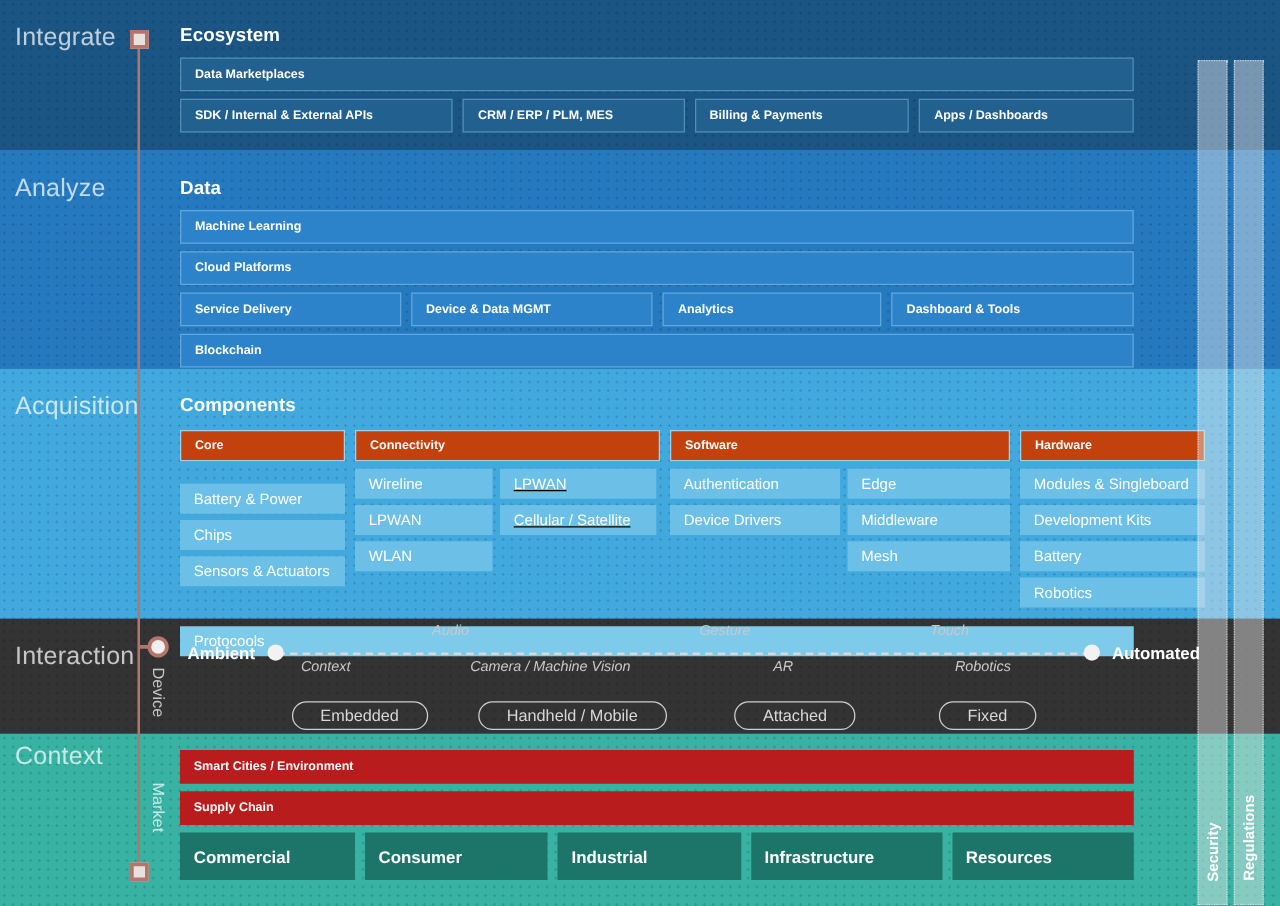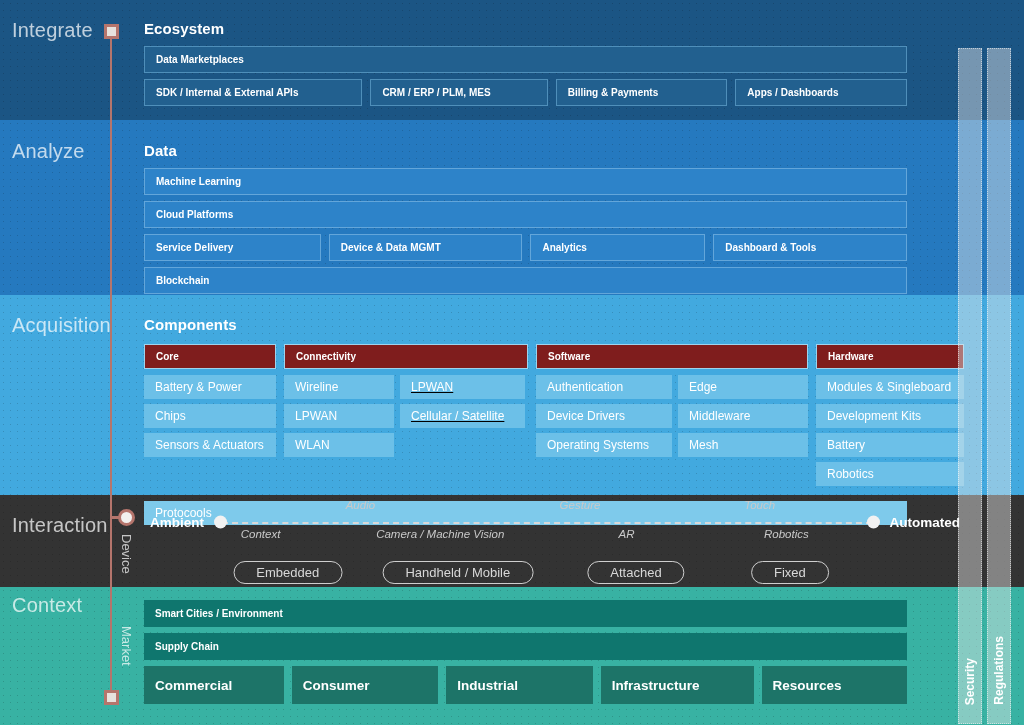--- a/index.html
+++ b/index.html
@@ -85,55 +85,55 @@
     height: 27px;
   }
   
   .b-ana {
     background: #2d83c9;
     border: 1px solid #63a6da;
     height: 27px;
   }
   
   .b-acq-head {
-    background: #7f1d1d;
+    background: #c2410c;
     border: 1px solid #9ed3ee;
     height: 25px;
   }
   .b-acq-sub {
     background: #6cc0e8;
     border: none; height: 24px;
     font-weight: 400; font-size: 12px;
     color: #ffffff;
   }
   .b-acq-wide {
     background: #7ecaeb;
     border: none; height: 24px;
     font-weight: 400; font-size: 12px;
   }
   
   .b-ctx {
-    background: #0f766e;
+    background: #b91c1c;
     border: none; height: 27px;
   }
   .b-ctx-big {
     background: #1d7468;
     border: none; height: 38px;
     font-size: 13.5px;
   }
 
   
   .acq-grid { display: flex; gap: 8px; }
   .acq-col-core { width: 132px; }
   .acq-col-conn { width: 244px; }
   .acq-col-soft { width: 272px; }
   .acq-col-hard { width: 148px; }
   .acq-col .subs { display: flex; gap: 6px; }
   .subcol { display: flex; flex-direction: column; gap: 5px; }
-  .w132 { width: 132px; }
+  .w132 { width: 132px; margin-top: 12px; }
   .w110 { width: 110px; }
   .w125 { width: 125px; text-decoration: underline; }
 
   
   .inter-wrap {
     position: absolute; left: 150px; top: 505px;
     width: 810px; height: 80px;
   }
   .scale-row {
     position: relative; height: 34px;
@@ -281,21 +281,20 @@
           </div>
         </div>
       </div>
 
       <div class="acq-col acq-col-soft">
         <div class="box b-acq-head" style="width:272px;margin-bottom:6px">Software</div>
         <div class="subs">
           <div class="subcol" style="width:136px">
             <div class="box b-acq-sub">Authentication</div>
             <div class="box b-acq-sub">Device Drivers</div>
-            <div class="box b-acq-sub">Operating Systems</div>
           </div>
           <div class="subcol" style="width:130px">
             <div class="box b-acq-sub">Edge</div>
             <div class="box b-acq-sub">Middleware</div>
             <div class="box b-acq-sub">Mesh</div>
           </div>
         </div>
       </div>
 
       <div class="acq-col acq-col-hard">

